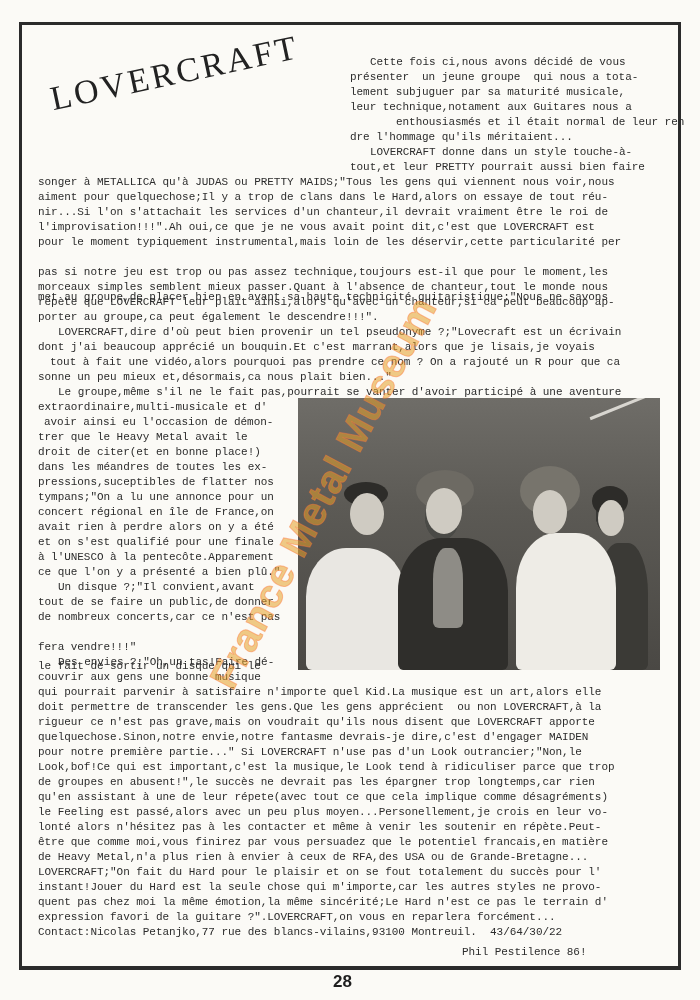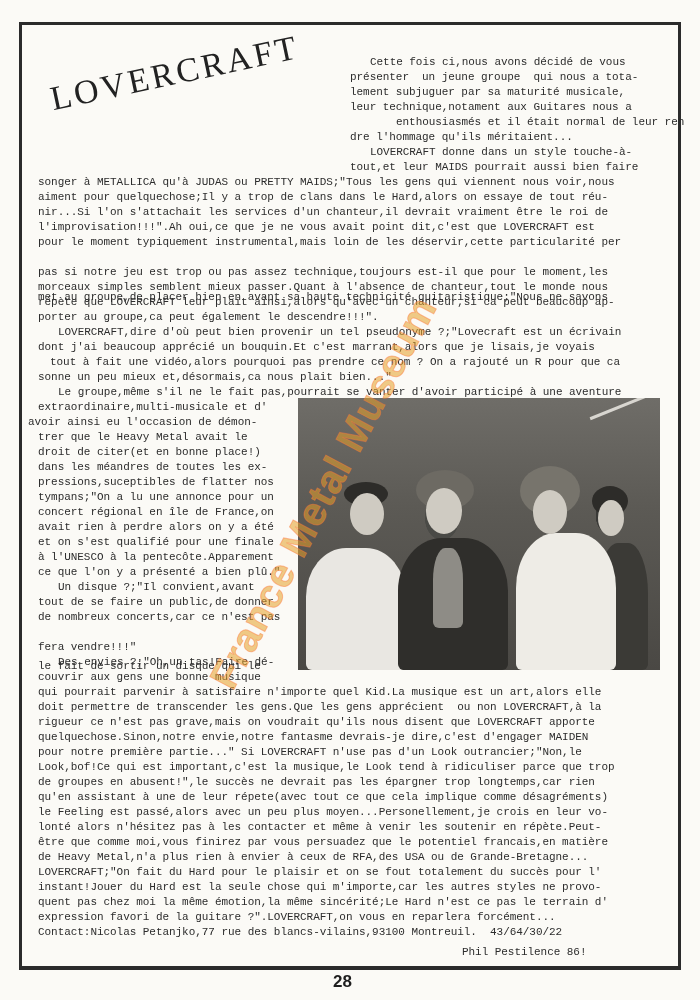--- a/index.html
+++ b/index.html
@@ -74,38 +74,38 @@
 <div class="title">LOVERCRAFT</div>
 
 <div id="body-text">
     <div class="tline" style="left: 370px; top: 55px;">Cette fois ci,nous avons décidé de vous</div>
     <div class="tline" style="left: 350px; top: 70px;">présenter  un jeune groupe  qui nous a tota-</div>
     <div class="tline" style="left: 350px; top: 85px;">lement subjuguer par sa maturité musicale,</div>
     <div class="tline" style="left: 350px; top: 100px;">leur technique,notament aux Guitares nous a</div>
     <div class="tline" style="left: 350px; top: 115px; margin-left: 46px;">enthousiasmés et il était normal de leur ren</div>
     <div class="tline" style="left: 350px; top: 130px;">dre l'hommage qu'ils méritaient...</div>
     <div class="tline" style="left: 370px; top: 145px;">LOVERCRAFT donne dans un style touche-à-</div>
-    <div class="tline" style="left: 350px; top: 160px;">tout,et leur MAIDS pourrait aussi bien faire</div>
+    <div class="tline" style="left: 350px; top: 160px;">tout,et leur PRETTY pourrait aussi bien faire</div>
     <div class="tline" style="left: 38px; top: 175px;">songer à METALLICA qu'à JUDAS ou PRETTY MAIDS;"Tous les gens qui viennent nous voir,nous</div>
     <div class="tline" style="left: 38px; top: 190px; text-align: right;">aiment pour quelquechose;Il y a trop de clans dans le Hard,alors on essaye de tout réu-</div>
     <div class="tline" style="left: 38px; top: 205px;">nir...Si l'on s'attachait les services d'un chanteur,il devrait vraiment être le roi de</div>
     <div class="tline" style="left: 38px; top: 220px;">l'improvisation!!!".Ah oui,ce que je ne vous avait point dit,c'est que LOVERCRAFT est</div>
     <div class="tline" style="left: 38px; top: 235px;">pour le moment typiquement instrumental,mais loin de les déservir,cette particularité per</div>
     <div class="tline" style="left: 38px; top: 250px; margin-top: 40px;">met au groupe,de placer bien en avant sa haute technicité guitaristique;"Nous ne savons</div>
     <div class="tline" style="left: 38px; top: 265px;">pas si notre jeu est trop ou pas assez technique,toujours est-il que pour le moment,les</div>
     <div class="tline" style="left: 38px; top: 280px;">morceaux simples semblent mieux passer.Quant à l'absence de chanteur,tout le monde nous</div>
     <div class="tline" style="left: 38px; top: 295px;">répète que LOVERCRAFT leur plait ainsi,alors qu'avec un chanteur,si ca peut beaucoup ap-</div>
     <div class="tline" style="left: 38px; top: 310px;">porter au groupe,ca peut également le descendre!!!".</div>
     <div class="tline" style="left: 58px; top: 325px;">LOVERCRAFT,dire d'où peut bien provenir un tel pseudonyme ?;"Lovecraft est un écrivain</div>
     <div class="tline" style="left: 38px; top: 340px;">dont j'ai beaucoup apprécié un bouquin.Et c'est marrant,alors que je lisais,je voyais</div>
     <div class="tline" style="left: 38px; top: 355px; margin-left: 12px;">tout à fait une vidéo,alors pourquoi pas prendre ce nom ? On a rajouté un R pour que ca</div>
     <div class="tline" style="left: 38px; top: 370px;">sonne un peu mieux et,désormais,ca nous plait bien..."</div>
     <div class="tline" style="left: 58px; top: 385px;">Le groupe,même s'il ne le fait pas,pourrait se vanter d'avoir participé à une aventure</div>
     <div class="tline" style="left: 38px; top: 400px;">extraordinaire,multi-musicale et d'</div>
-    <div class="tline" style="left: 28px; top: 415px;">avoir ainsi eu l'occasion de démon-</div>
+    <div class="tline" style="left: 44px; top: 415px;">avoir ainsi eu l'occasion de démon-</div>
     <div class="tline" style="left: 38px; top: 430px;">trer que le Heavy Metal avait le</div>
     <div class="tline" style="left: 38px; top: 445px;">droit de citer(et en bonne place!)</div>
     <div class="tline" style="left: 38px; top: 460px;">dans les méandres de toutes les ex-</div>
     <div class="tline" style="left: 38px; top: 475px;">pressions,suceptibles de flatter nos</div>
     <div class="tline" style="left: 38px; top: 490px;">tympans;"On a lu une annonce pour un</div>
     <div class="tline" style="left: 38px; top: 505px;">concert régional en île de France,on</div>
     <div class="tline" style="left: 38px; top: 520px; text-align: center;">avait rien à perdre alors on y a été</div>
     <div class="tline" style="left: 38px; top: 535px;">et on s'est qualifié pour une finale</div>
     <div class="tline" style="left: 38px; top: 550px;">à l'UNESCO à la pentecôte.Apparement</div>
     <div class="tline" style="left: 38px; top: 565px;">ce que l'on y a présenté a bien plû."</div>

